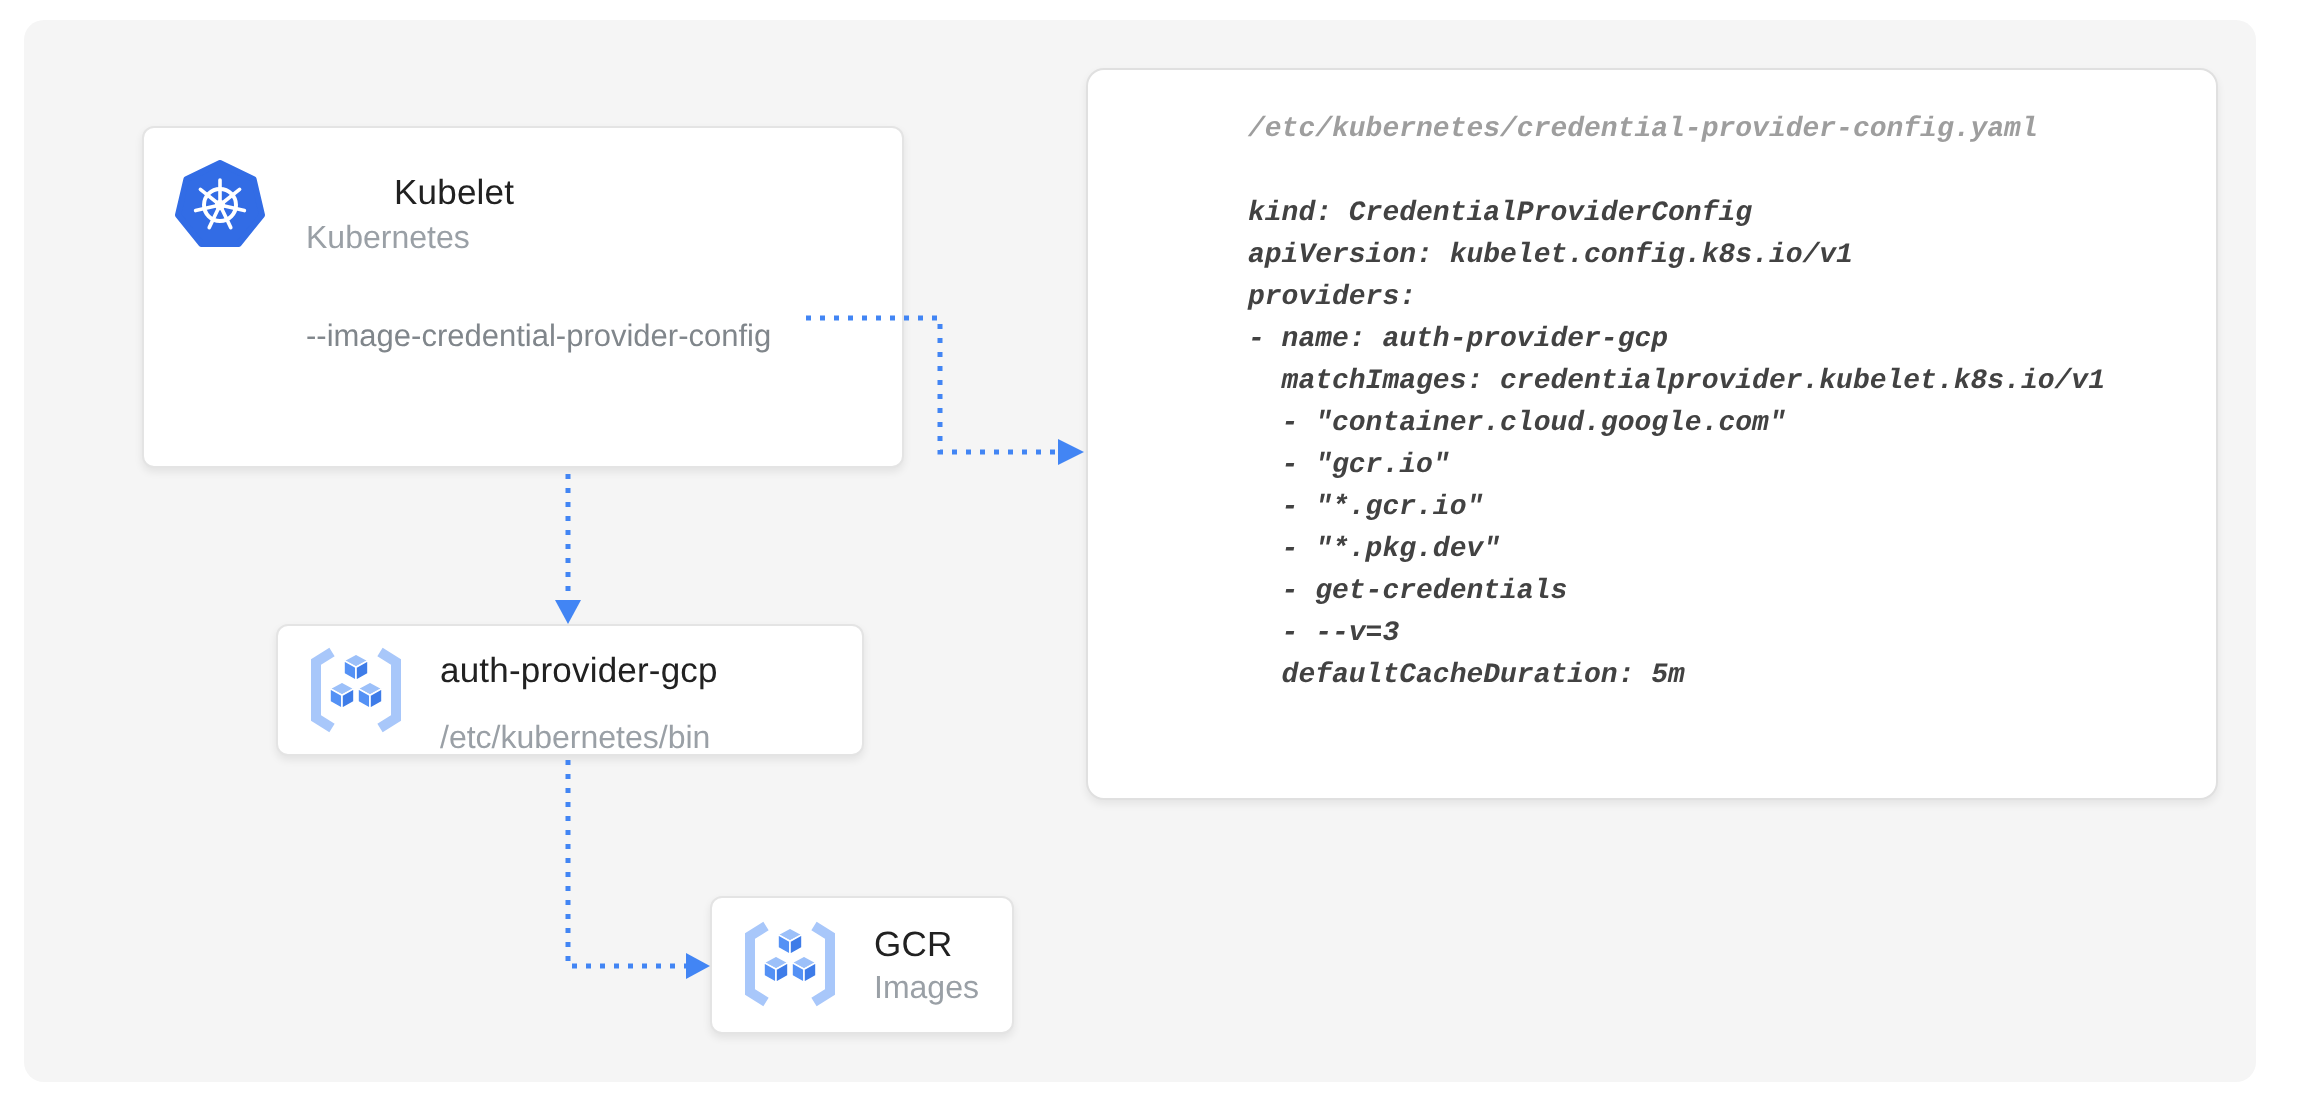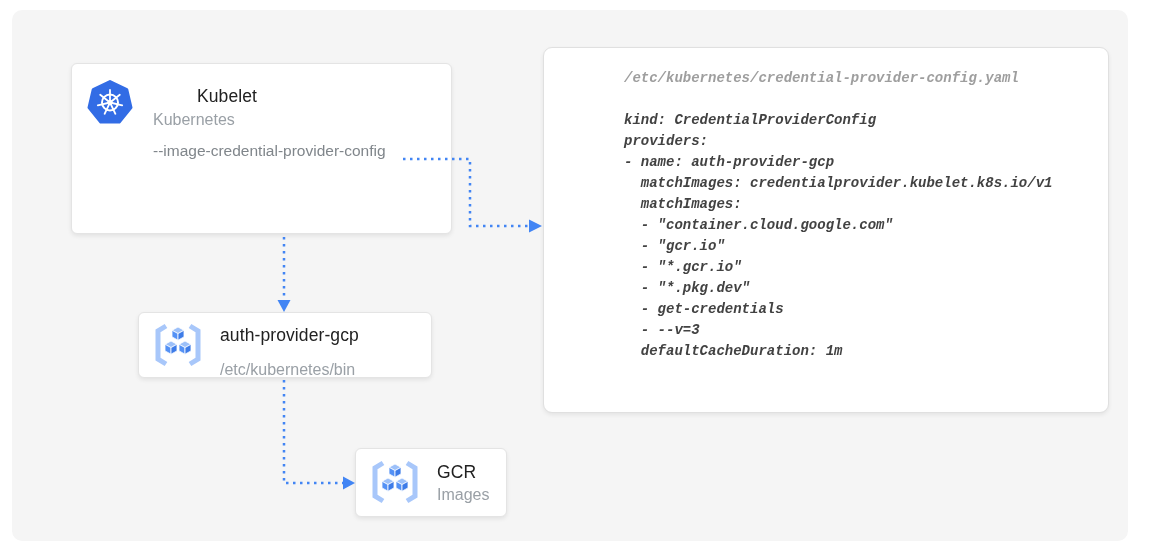--- a/index.html
+++ b/index.html
@@ -37,21 +37,21 @@
     border-radius: 6px;
     box-shadow: 0 2px 4px rgba(0,0,0,0.08);
     z-index: 2;
   }
 
   .kubelet-card { left: 71px; top: 63px; width: 381px; height: 171px; }
   .auth-card    { left: 138px; top: 312px; width: 294px; height: 66px; }
   .gcr-card     { left: 355px; top: 448px; width: 152px; height: 69px; }
   .code-panel {
     position: absolute;
-    left: 543px; top: 47px;
+    left: 543px; top: 34px;
     width: 566px; height: 366px;
     background: #ffffff;
     border: 1px solid #e0e0e0;
     border-radius: 9px;
     box-shadow: 0 2px 4px rgba(0,0,0,0.07);
     z-index: 2;
     padding: 20px 32px 14px 80px;
   }
 
   .card-icon { position: absolute; }
@@ -76,21 +76,21 @@
   }
   .kubelet-card .card-title    { top: 22px; margin-left: 44px; }
   .kubelet-card .card-subtitle { top: 47px; }
   .auth-card .card-title       { top: 12px; }
   .auth-card .card-subtitle    { top: 48px; }
   .gcr-card .card-title        { top: 13px; }
   .gcr-card .card-subtitle     { top: 37px; }
 
   .flags {
     position: absolute;
-    left: 81px; top: 74px;
+    left: 81px; top: 92px;
     font-size: 15.5px;
     line-height: 26px;
     color: #80868b;
     white-space: nowrap;
   }
 
   .code-header {
     font-family: "Liberation Mono", monospace;
     font-style: italic;
     font-weight: bold;
@@ -196,27 +196,27 @@
       </svg>
     </div>
     <div class="card-title">GCR</div>
     <div class="card-subtitle">Images</div>
   </div>
 
   <div class="code-panel">
     <div class="code-header">/etc/kubernetes/credential-provider-config.yaml</div>
     <div class="code-body">
         <div class="code-line">kind: CredentialProviderConfig</div>
+        <div class="code-line">apiVersion: kubelet.config.k8s.io/v1</div>
         <div class="code-line">providers:</div>
         <div class="code-line">- name: auth-provider-gcp</div>
         <div class="code-line">  matchImages: credentialprovider.kubelet.k8s.io/v1</div>
-        <div class="code-line">  matchImages:</div>
         <div class="code-line">  - "container.cloud.google.com"</div>
         <div class="code-line">  - "gcr.io"</div>
         <div class="code-line">  - "*.gcr.io"</div>
         <div class="code-line">  - "*.pkg.dev"</div>
         <div class="code-line">  - get-credentials</div>
         <div class="code-line">  - --v=3</div>
-        <div class="code-line">  defaultCacheDuration: 1m</div>
+        <div class="code-line">  defaultCacheDuration: 5m</div>
       </div>
   </div>
 
 </div>
 
 </body></html>

